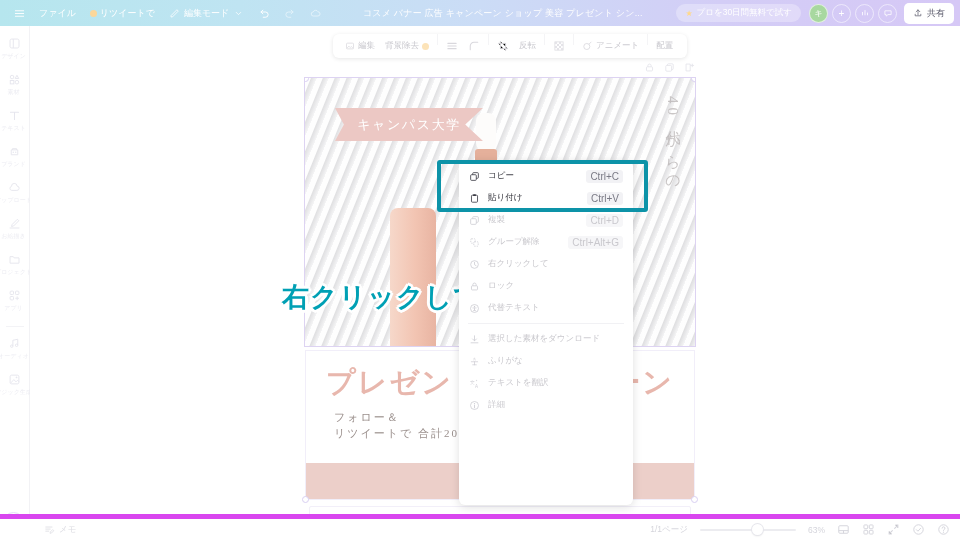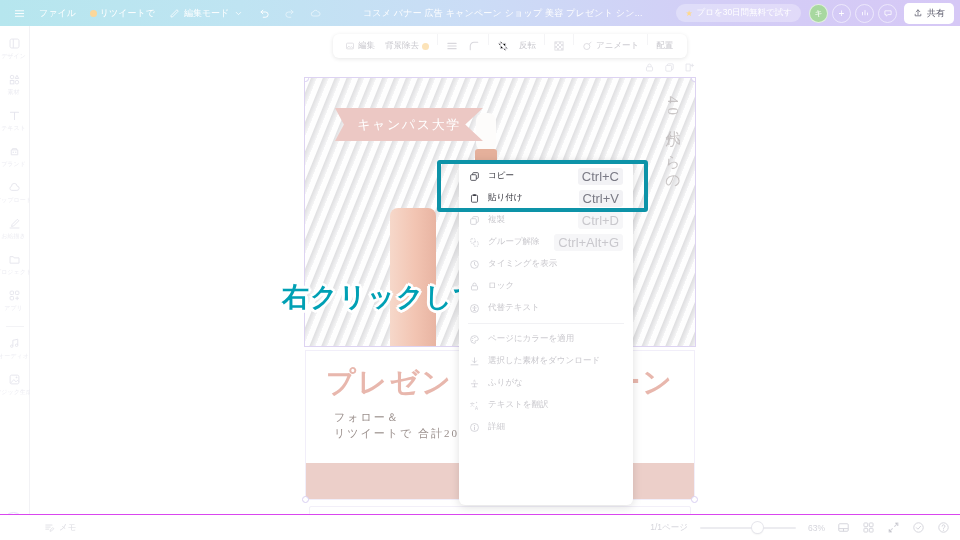--- a/index.html
+++ b/index.html
@@ -133,42 +133,42 @@
   
   .ctxmenu {
     position:absolute; left:459px; top:160px; width:174px; height:345px;
     background:#ffffff; border-radius:6px; box-shadow: 0 2px 10px rgba(0,0,0,.13);
     padding: 5px 0; font-size:8.5px; overflow:hidden;
   }
   .mi { display:flex; align-items:center; height:22px; padding: 0 10px; gap:8px; color:#c9c8cd; }
   .mi.active { color:#2b2b33; }
   .mi .mi-ico { width:11px; height:11px; display:flex; align-items:center; justify-content:center; flex:0 0 11px; }
   .mi .mi-lab { flex:1; white-space:nowrap; }
-  .mi .mi-key { font-size:13px; color:#c9c8cd; background:#f6f6f8; border-radius:3px; padding:1px 4px; }
+  .mi .mi-key { font-size:10px; color:#c9c8cd; background:#f6f6f8; border-radius:3px; padding:1px 4px; }
   .mi.active .mi-key { color:#7a7a85; background:#f2f2f5; }
   .mi-div { height:1px; background:#f1f1f4; margin:4px 9px; }
 
   
   .hl-box {
     position:absolute; left:437px; top:160px; width:211px; height:52px;
     border: 4px solid #0d93a8; border-radius:3px; pointer-events:none;
   }
   
   .instr {
     position:absolute; left:282px; top:254px; font-size:27px; font-weight:bold;
     color:#00a0b4; letter-spacing:1px; white-space:nowrap;
     text-shadow: 2px 0 #fff, -2px 0 #fff, 0 2px #fff, 0 -2px #fff,
                  2px 2px #fff, -2px 2px #fff, 2px -2px #fff, -2px -2px #fff,
                  3px 0 #fff, -3px 0 #fff, 0 3px #fff, 0 -3px #fff;
   }
 
   
   .bottombar {
     position:absolute; left:0; bottom:0; width:960px; height:26px; background:#ffffff;
-    border-top:1px solid #d946ef; display:flex; align-items:center; padding: 0 10px;
+    border-top:5px solid #d946ef; display:flex; align-items:center; padding: 0 10px;
     font-size:8.5px; color:#d9d9df;
   }
   .bb-left { display:flex; align-items:center; gap:4px; margin-left:34px; color:#dcdce2; }
   .bb-spacer { flex:1; }
   .bb-right { display:flex; align-items:center; gap:12px; color:#d5d5dc; }
   .slider { position:relative; width:96px; height:2px; background:#ececf0; border-radius:2px; }
   .slider .knob { position:absolute; left:52px; top:-5px; width:11px; height:11px; border-radius:50%; background:#fff; box-shadow:0 0 0 1px #e6e6ec, 0 1px 2px rgba(0,0,0,.12); }
   svg { display:block; }
 </style>
 </head>
@@ -582,21 +582,21 @@
       <span class="mi-key">Ctrl+Alt+G</span>
     </div>
 
     <div class="mi">
       <span class="mi-ico">
         <svg width="11" height="11" viewBox="0 0 16 16">
             <circle cx="8" cy="8" r="5.6" fill="none" stroke="#cfced4" stroke-width="1.2"></circle>
             <path d="M8 4.8V8.3l2.4 1.5" fill="none" stroke="#cfced4" stroke-width="1.2" stroke-linecap="round"></path>
           </svg>
       </span>
-      <span class="mi-lab">タイミングを表示</span>
+      <span class="mi-lab">右クリックして</span>
       <span class="mi-key" style="background:transparent"></span>
     </div>
 
 
     <div class="mi">
       <span class="mi-ico">
         <svg width="11" height="11" viewBox="0 0 16 16">
             <rect x="3.6" y="7" width="8.8" height="6" rx="1.3" fill="none" stroke="#cfced4" stroke-width="1.2"></rect>
             <path d="M5.6 7V5.4a2.4 2.4 0 0 1 4.8 0V7" fill="none" stroke="#cfced4" stroke-width="1.2"></path>
           </svg>
@@ -612,32 +612,20 @@
             <circle cx="8" cy="5" r="1" fill="#cfced4"></circle>
             <path d="M5.6 7.2h4.8M8 7.2v4M6.2 11.6L8 9.6l1.8 2" fill="none" stroke="#cfced4" stroke-width="1.1" stroke-linecap="round"></path>
           </svg>
       </span>
       <span class="mi-lab">代替テキスト</span>
       <span class="mi-key" style="background:transparent"></span>
     </div>
 
     <div class="mi-div"></div>
 
-    <div class="mi">
-      <span class="mi-ico">
-        <svg width="11" height="11" viewBox="0 0 16 16">
-            <path d="M8 2.4a5.6 5.6 0 0 0 0 11.2c.9 0 1.3-.6 1.3-1.2 0-.8-.6-1-.6-1.7 0-.6.5-1 1.1-1h1.2a2.6 2.6 0 0 0 2.6-2.6A5.6 5.6 0 0 0 8 2.4z" fill="none" stroke="#cfced4" stroke-width="1.2"></path>
-            <circle cx="5.6" cy="6.3" r=".85" fill="#cfced4"></circle>
-            <circle cx="8.5" cy="5" r=".85" fill="#cfced4"></circle>
-            <circle cx="5" cy="9.4" r=".85" fill="#cfced4"></circle>
-          </svg>
-      </span>
-      <span class="mi-lab">ページにカラーを適用</span>
-      <span class="mi-key" style="background:transparent"></span>
-    </div>
 
     <div class="mi">
       <span class="mi-ico">
         <svg width="11" height="11" viewBox="0 0 16 16">
             <path d="M8 2.6v7.2M5.2 7.2L8 10l2.8-2.8" fill="none" stroke="#cfced4" stroke-width="1.2" stroke-linecap="round" stroke-linejoin="round"></path>
             <path d="M3 12.8h10" stroke="#cfced4" stroke-width="1.2" stroke-linecap="round"></path>
           </svg>
       </span>
       <span class="mi-lab">選択した素材をダウンロード</span>
       <span class="mi-key" style="background:transparent"></span>

